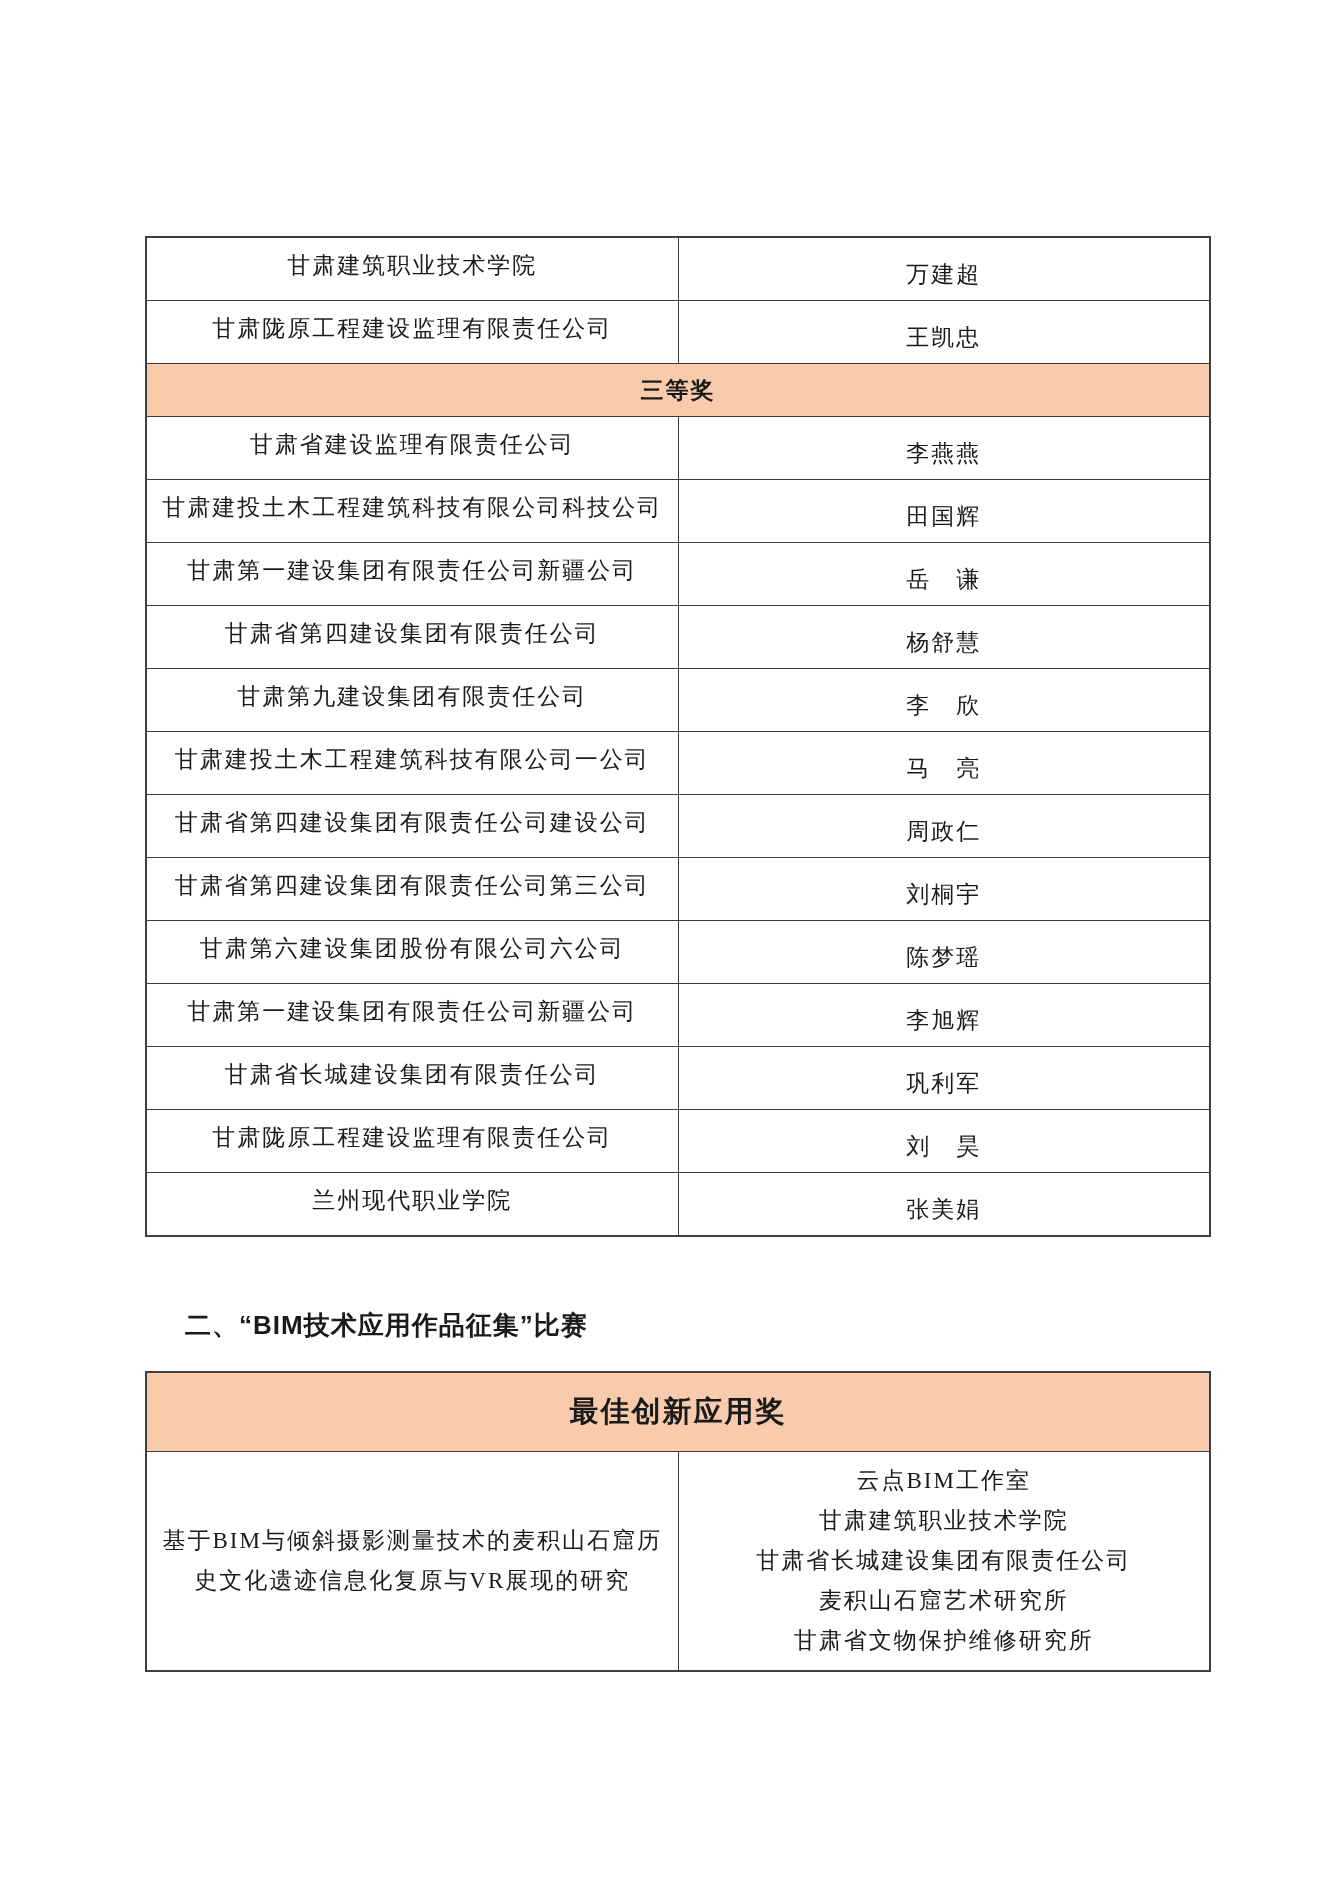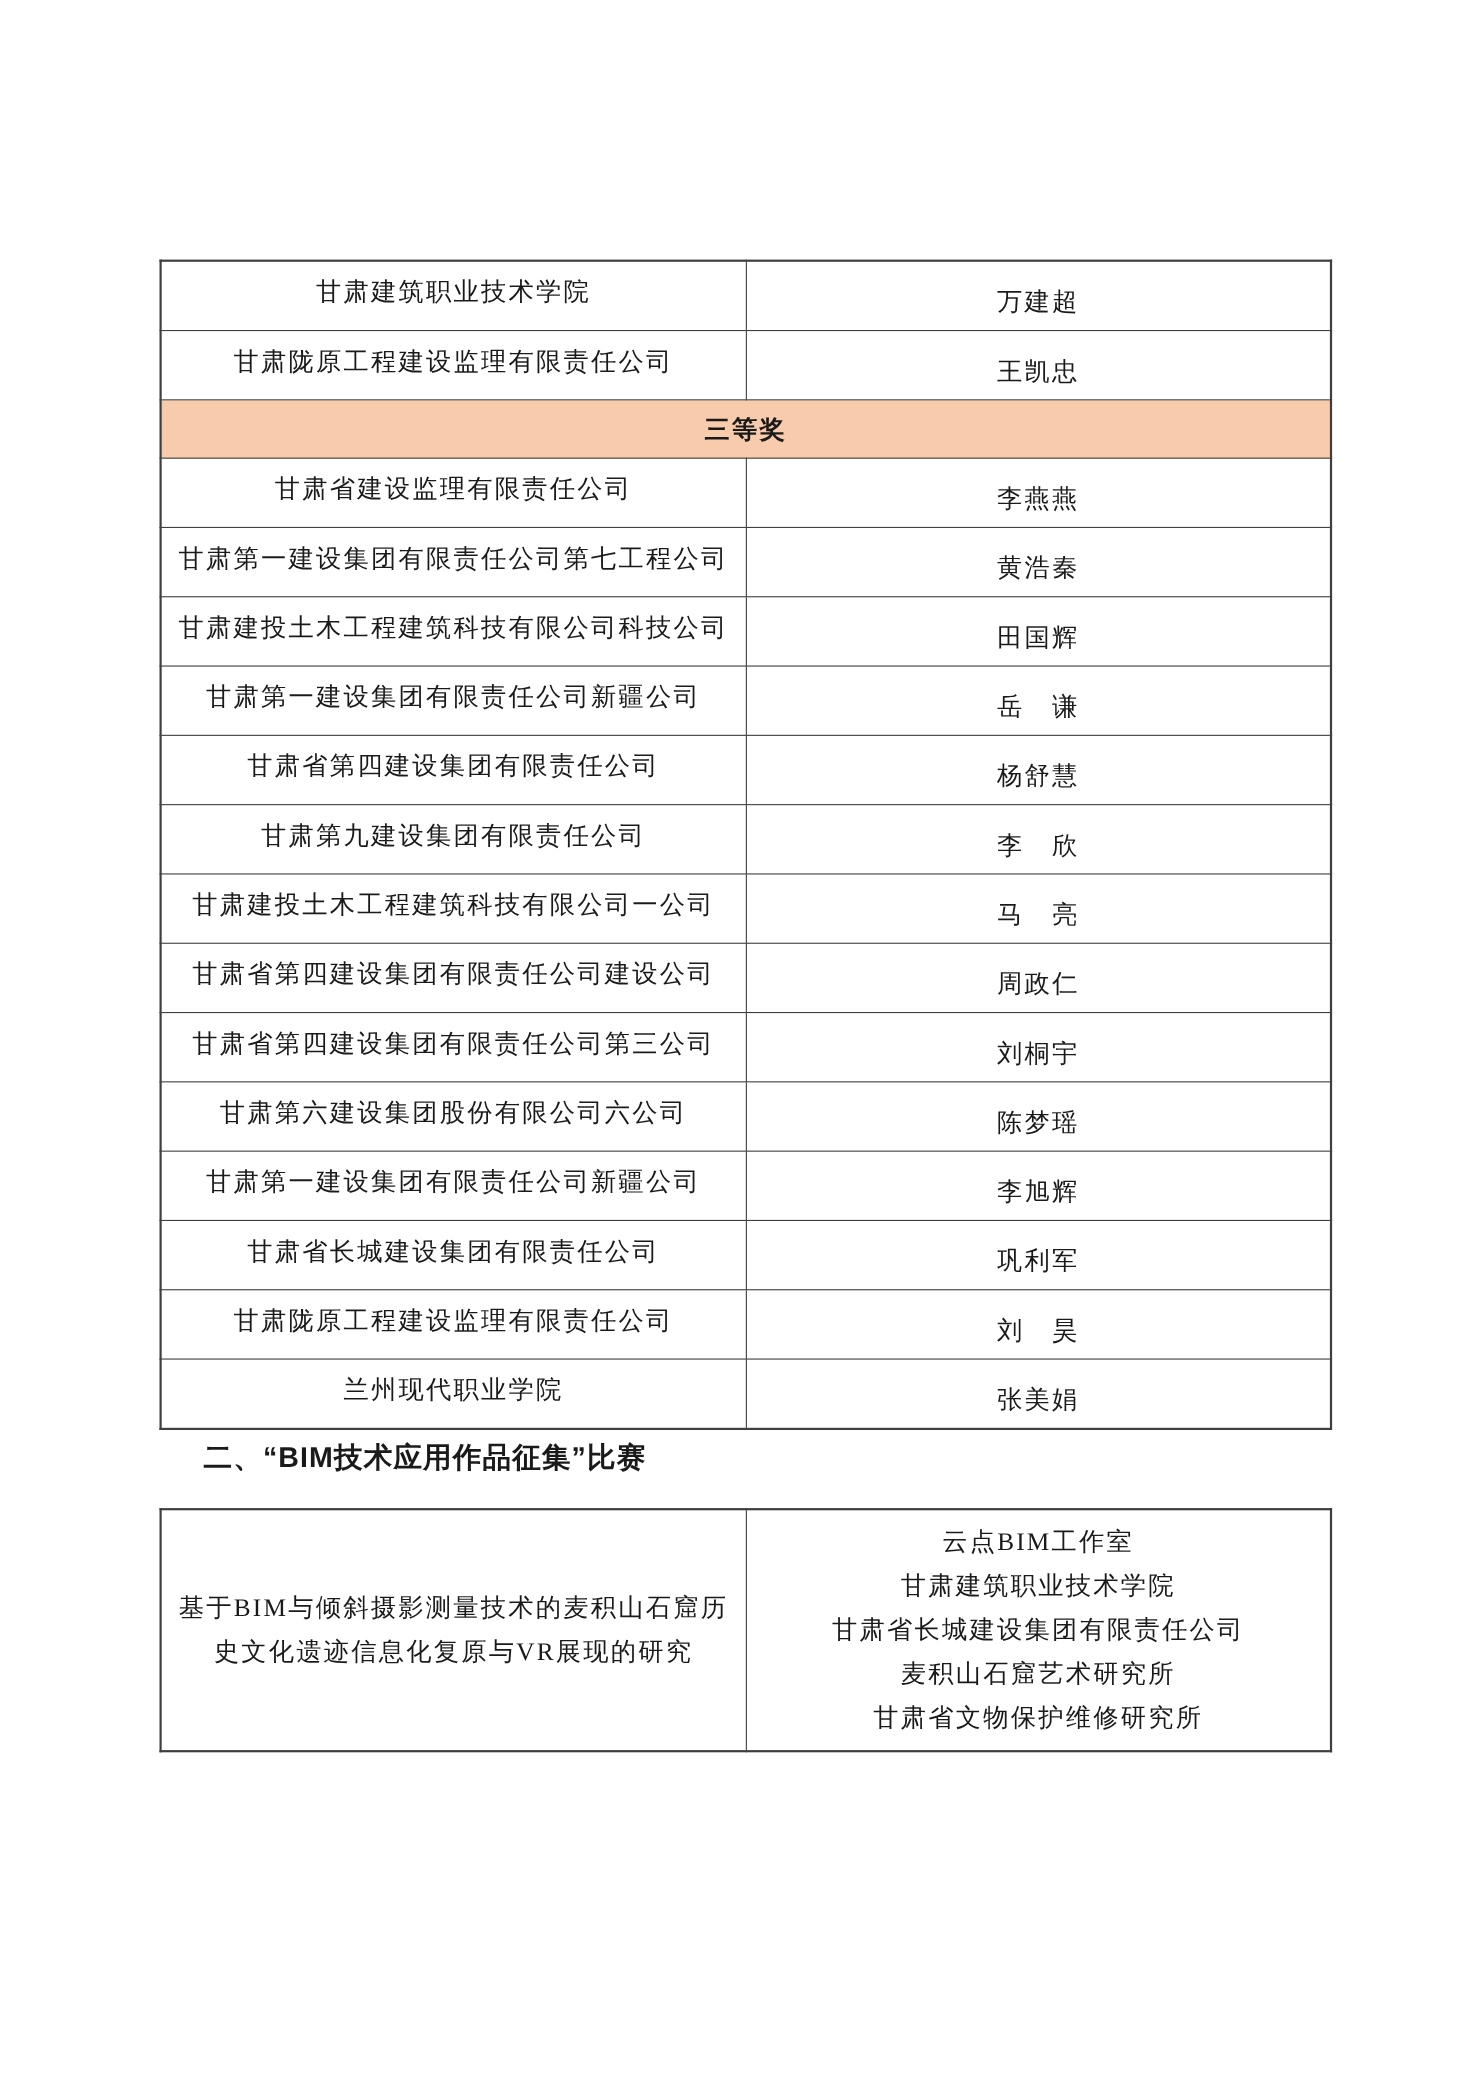--- a/index.html
+++ b/index.html
@@ -92,24 +92,20 @@
           <td class="name-cell">王凯忠</td>
         </tr>
         <tr>
           <td class="tier-header" colspan="2">三等奖</td>
         </tr>
         <tr>
           <td class="org-cell">甘肃省建设监理有限责任公司</td>
           <td class="name-cell">李燕燕</td>
         </tr>
         <tr>
-          <td class="org-cell">甘肃第一建设集团有限责任公司第七工程公司</td>
-          <td class="name-cell">黄浩秦</td>
-        </tr>
-        <tr>
           <td class="org-cell">甘肃建投土木工程建筑科技有限公司科技公司</td>
           <td class="name-cell">田国辉</td>
         </tr>
         <tr>
           <td class="org-cell">甘肃第一建设集团有限责任公司新疆公司</td>
           <td class="name-cell">岳　谦</td>
         </tr>
         <tr>
           <td class="org-cell">甘肃省第四建设集团有限责任公司</td>
           <td class="name-cell">杨舒慧</td>
@@ -155,20 +151,23 @@
 
   <h2 class="section-heading">二、“BIM技术应用作品征集”比赛</h2>
 
   <table class="awards" id="table2">
     <colgroup>
         <col style="width:50%">
         <col style="width:50%">
       </colgroup>
     <tbody id="t2-body">
         <tr>
+          <td class="cat-header" colspan="2">最佳创新应用奖</td>
+        </tr>
+        <tr>
           <td class="project-cell">基于BIM与倾斜摄影测量技术的麦积山石窟历史文化遗迹信息化复原与VR展现的研究</td>
           <td class="team-cell">
             <div class="team-line">云点BIM工作室</div>
             <div class="team-line">甘肃建筑职业技术学院</div>
             <div class="team-line">甘肃省长城建设集团有限责任公司</div>
             <div class="team-line">麦积山石窟艺术研究所</div>
             <div class="team-line">甘肃省文物保护维修研究所</div>
           </td>
         </tr>
       </tbody>

